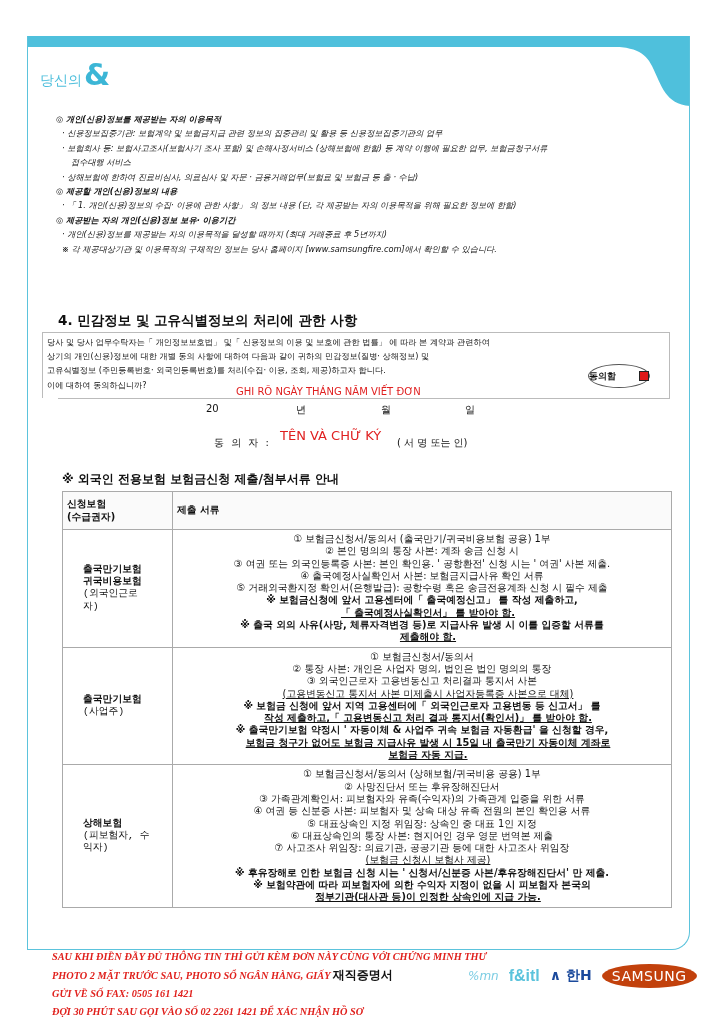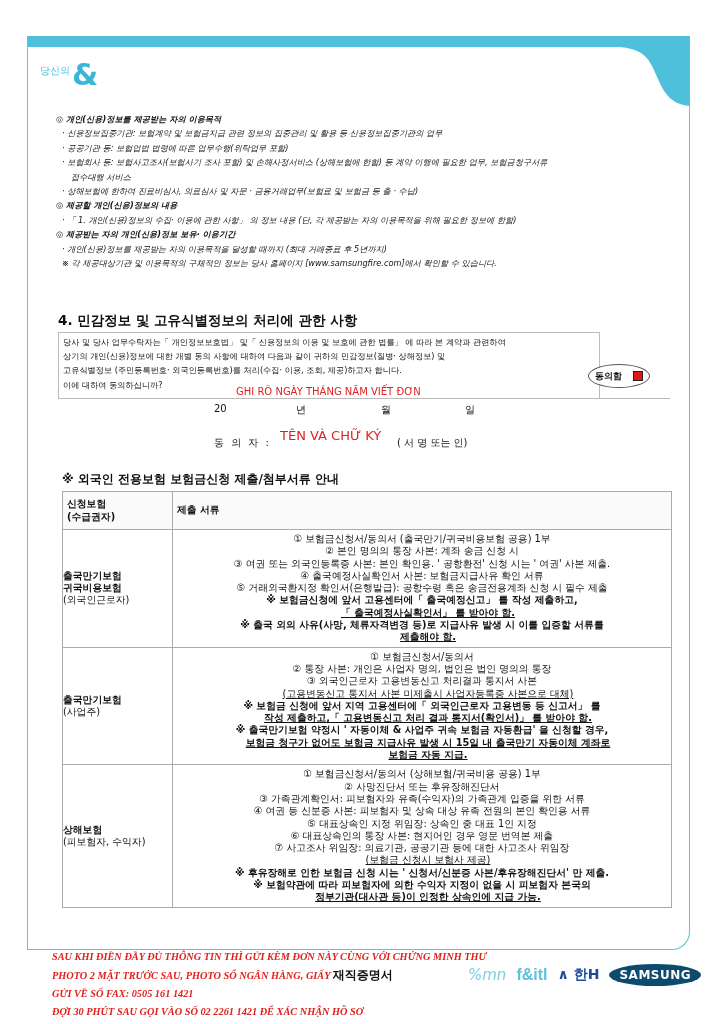--- a/index.html
+++ b/index.html
@@ -7,88 +7,87 @@
     body { position: relative; font-family: "DejaVu Sans", sans-serif; color: #111; }
 
     .frame {
       position: absolute; left: 27px; top: 36px; width: 663px; height: 914px;
       border-left: 1.5px solid #5bc3dc; border-right: 1.5px solid #5bc3dc; border-bottom: 1.5px solid #5bc3dc;
       border-bottom-right-radius: 18px;
     }
     .top-bar { position: absolute; left: 27px; top: 36px; width: 663px; height: 11px; background: #4fc0dc; }
     .top-curve { position: absolute; left: 600px; top: 46px; width: 90px; height: 60px; }
     .logo { position: absolute; left: 40px; top: 60px; display: flex; align-items: flex-end; }
-    .logo-small { font-size: 10px; color: #4fbfdc; margin-right: 2px; margin-bottom: 12px; }
+    .logo-small { font-size: 14px; color: #4fbfdc; margin-right: 2px; margin-bottom: 0; }
     .logo-amp { font-size: 30px; font-weight: bold; color: #3cb6d6; line-height: 30px; font-family: "DejaVu Sans", sans-serif; }
 
     .sec1 { position: absolute; left: 56px; top: 112px; width: 620px; font-size: 8.2px; line-height: 14.4px; font-style: italic; }
     .sec1 .h { font-weight: bold; }
     .sec1 .b { padding-left: 6px; }
     .sec1 .cont { padding-left: 15px; }
 
     .s4-title { position: absolute; left: 58px; top: 312px; font-size: 13.5px; font-weight: bold; }
     .consent-box {
-      position: absolute; left: 58px; top: 332px; width: 542px; height: 66px;
+      position: absolute; left: 42px; top: 332px; width: 628px; height: 66px;
       border: 1px solid #bbb; border-bottom: none; font-size: 8.2px; line-height: 14.2px; padding: 2px 4px;
     }
     .agree-badge {
       position: absolute; left: 588px; top: 364px; width: 62px; height: 24px;
       border: 1.5px solid #555; border-radius: 50%; font-size: 9px; font-weight: bold;
-      display: flex; align-items: center; justify-content: center; gap: 11px; background: #fff;
+      display: flex; align-items: center; justify-content: space-between; gap: 11px; background: #fff;
     }
     .agree-check { width: 10px; height: 10px; border: 1.5px solid #222; background: #e01818; display: inline-block; }
     .red-date-note { position: absolute; left: 236px; top: 386px; font-size: 10px; color: #e02020; }
     .date-line { position: absolute; left: 58px; top: 398px; width: 612px; border-top: 1px solid #bbb; }
     .date-row { position: absolute; top: 403px; font-size: 10px; }
     .signer-label { position: absolute; left: 214px; top: 436px; font-size: 10px; letter-spacing: 2px; }
     .signer-name { position: absolute; left: 280px; top: 428px; font-size: 13px; color: #e02020; }
     .signer-hint { position: absolute; left: 397px; top: 436px; font-size: 10px; }
 
     .s-guide-title { position: absolute; left: 62px; top: 471px; font-size: 12px; font-weight: bold; }
 
     table.docs {
       position: absolute; left: 62px; top: 491px; width: 610px; border-collapse: collapse;
       font-size: 9.8px; line-height: 12.3px;
     }
     table.docs td, table.docs th { border: 1px solid #aaa; vertical-align: middle; text-align: left; }
     table.docs th { font-weight: bold; background: #fafafa; padding: 3px 4px; height: 38px; }
-    table.docs td.cat { width: 110px; padding: 0 0; }
+    table.docs td.cat { width: 110px; padding: 0 20px; font-family: Liberation Mono, monospace; }
     table.docs td.cat .c-main { font-weight: bold; }
     table.docs td.items { padding: 3px 6px; }
     .li { white-space: nowrap; text-align: center; }
     .li.bold { font-weight: bold; }
     .li.ind { padding-left: 12px; text-decoration: underline; }
 
     .footer { position: absolute; left: 52px; top: 948px; font-family: "Liberation Serif", serif; font-style: italic; font-weight: bold; color: #e0201c; font-size: 10.3px; line-height: 18px; }
     .footer .kr { font-style: normal; color: #111; font-family: "DejaVu Sans", sans-serif; font-size: 12px; font-weight: bold; text-align: center; }
 
     .brands { position: absolute; left: 468px; top: 964px; display: flex; align-items: center; gap: 10px; }
-    .brand-mn { color: #7ccde3; font-size: 15px; font-style: italic; }
+    .brand-mn { color: #7ccde3; font-size: 12px; font-style: italic; }
     .brand-fitl { color: #5bc3dc; font-size: 16px; font-weight: bold; font-family: "Liberation Sans", sans-serif; }
     .brand-hanhwa { color: #1b4a9c; font-size: 14px; font-weight: bold; display: flex; align-items: center; gap: 2px; }
-    .brand-samsung { background: #0c4a6e; color: #fff; font-size: 12px; font-weight: bold; padding: 4px 10px; border-radius: 50%; letter-spacing: 0.5px; }
+    .brand-samsung { background: #c2410c; color: #fff; font-size: 14px; font-weight: normal; padding: 4px 10px; border-radius: 50%; letter-spacing: 0.5px; }
   </style>
 </head>
 <body>
 
 <div class="top-bar"></div>
 <svg class="top-curve" viewBox="0 0 90 60" preserveAspectRatio="none">
   <path d="M0,0 L90,0 L90,60 C65,58 62,40 52,20 C45,6 35,0 0,0 Z" fill="#4fc0dc"></path>
 </svg>
 <div class="frame"></div>
 
 <div class="logo">
   <span class="logo-small">당신의</span>
   <span class="logo-amp">&amp;</span>
 </div>
 
 <div class="sec1">
   <div class="h">◎ 개인(신용)정보를 제공받는 자의 이용목적</div>
   <div class="b">· 신용정보집중기관: 보험계약 및 보험금지급 관련 정보의 집중관리 및 활용 등 신용정보집중기관의 업무</div>
-  <div class="b">· 공공기관 등: 보험업법 법령에 따른 업무수행(위탁업무 포함)</div>
   <div class="b">· 보험회사 등: 보험사고조사(보험사기 조사 포함) 및 손해사정서비스 (상해보험에 한함) 등 계약 이행에 필요한 업무, 보험금청구서류</div>
   <div class="cont">접수대행 서비스</div>
   <div class="b">· 상해보험에 한하여 진료비심사, 의료심사 및 자문 · 금융거래업무(보험료 및 보험금 등 출 · 수납)</div>
   <div class="h">◎ 제공할 개인(신용)정보의 내용</div>
   <div class="b">· 「 1. 개인(신용)정보의 수집· 이용에 관한 사항」 의 정보 내용 (단, 각 제공받는 자의 이용목적을 위해 필요한 정보에 한함)</div>
   <div class="h">◎ 제공받는 자의 개인(신용)정보 보유· 이용기간</div>
   <div class="b">· 개인(신용)정보를 제공받는 자의 이용목적을 달성할 때까지 (최대 거래종료 후 5년까지)</div>
   <div class="b">※ 각 제공대상기관 및 이용목적의 구체적인 정보는 당사 홈페이지 [www.samsungfire.com]에서 확인할 수 있습니다.</div>
 </div>
 
@@ -98,21 +97,21 @@
   <div>상기의 개인(신용)정보에 대한 개별 동의 사항에 대하여 다음과 같이 귀하의 민감정보(질병· 상해정보) 및</div>
   <div>고유식별정보 (주민등록번호· 외국인등록번호)를 처리(수집· 이용, 조회, 제공)하고자 합니다.</div>
   <div>이에 대하여 동의하십니까?</div>
 </div>
 <div class="agree-badge">
   <span>동의함</span>
   <span class="agree-check"></span>
 </div>
 <div class="red-date-note">GHI RÕ NGÀY THÁNG NĂM VIẾT ĐƠN</div>
 <div class="date-line"></div>
-<div class="date-row" style="left:214px">20</div>
+<div class="date-row" style="left:206px">20</div>
 <div class="date-row" style="left:296px">년</div>
 <div class="date-row" style="left:381px">월</div>
 <div class="date-row" style="left:465px">일</div>
 <div class="signer-label">동 의 자 :</div>
 <div class="signer-name">TÊN VÀ CHỮ KÝ</div>
 <div class="signer-hint">( 서 명 또는 인)</div>
 
 <div class="s-guide-title">※ 외국인 전용보험 보험금신청 제출/첨부서류 안내</div>
 
 <table class="docs">

